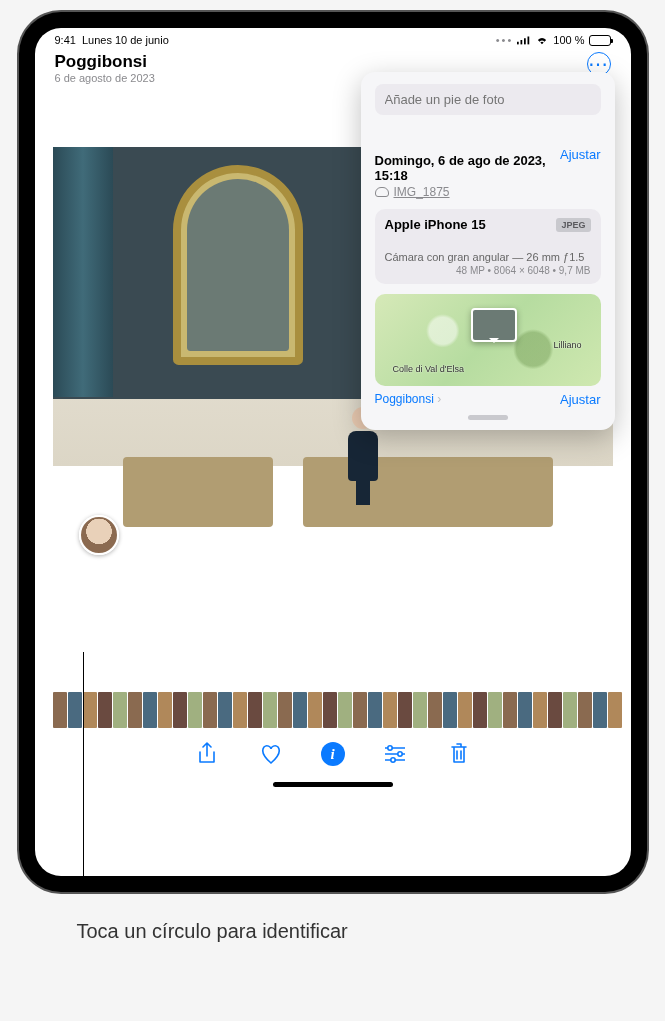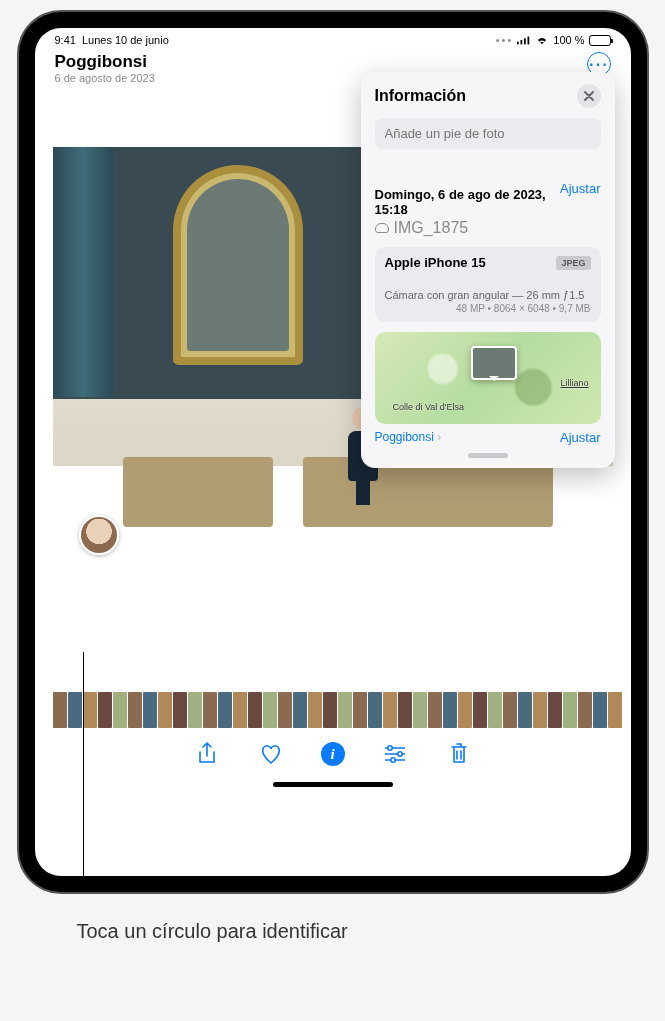--- a/index.html
+++ b/index.html
@@ -75,36 +75,36 @@
     background:#f6f6f8; border-radius:14px; box-shadow:0 8px 28px rgba(0,0,0,.25);
     padding:12px 14px 10px; z-index:10; font-size:12px;
   }
   .popover .hdr { display:flex; justify-content:space-between; align-items:center; margin-bottom:10px; }
   .popover .hdr .title { font-size:16px; font-weight:600; }
   .close-btn { width:24px; height:24px; border-radius:50%; background:#e4e4e8; display:flex; align-items:center; justify-content:center; color:#636366; font-size:14px; }
   .caption-field { width:100%; background:#eceaef; border:none; border-radius:8px; padding:8px 10px; font-size:13px; color:#8a8a8e; margin-bottom:10px; }
   .dt-row { display:flex; justify-content:space-between; align-items:center; }
   .dt-row .dt { font-size:13px; font-weight:600;margin-top:28px; }
   .ajustar { color:#0a7aff; font-size:13px; }
-  .file-row { display:flex; align-items:center; gap:5px; color:#8a8a8e; font-size:16px; margin-top:2px; margin-bottom:10px; }
+  .file-row { display:flex; align-items:center; gap:5px; color:#8a8a8e; font-size:12px; margin-top:2px; margin-bottom:10px;text-decoration:underline; }
   .cloud-icon { width:14px; height:10px; border:1px solid #8a8a8e; border-radius:6px 6px 3px 3px; display:inline-block; }
   .camcard { background:#eceaef; border-radius:10px; padding:8px 10px; }
   .camcard .row1 { display:flex; justify-content:space-between; align-items:center; }
   .camcard .device { font-size:13px; font-weight:600; }
   .badge { background:#c9c9ce; color:#5a5a5e; font-size:9px; font-weight:600; padding:2px 5px; border-radius:3px; }
   .camcard .lens { font-size:11px; color:#666; margin-top:19px; }
   .camcard .specs1 { font-size:10px; color:#8a8a8e; margin-top:2px;text-align:right; }
   .camcard .specs2 { display:flex; justify-content:space-between; font-size:10px; color:#666; border-top:1px solid #ddd; margin-top:6px; padding-top:5px; }
   .mapbox { margin-top:10px; height:92px; border-radius:10px; overflow:hidden; position:relative; background:linear-gradient(135deg,#d6e9b8,#b6dca0,#cfe8b0); }
   .mapbox::before { content:""; position:absolute; inset:0; background:
      radial-gradient(circle at 30% 40%, rgba(255,255,255,.5) 0 8%, transparent 10%),
      radial-gradient(circle at 70% 60%, rgba(120,160,90,.5) 0 10%, transparent 12%); }
   .map-label { position:absolute; font-size:9px; color:#333; text-shadow:0 0 2px #fff; }
   .map-label.l1 { left:18px; bottom:12px; }
-  .map-label.l2 { right:12px; top:46px;text-decoration:underline; }
+  .map-label.l2 { right:19px; top:46px; }
   .map-thumb { position:absolute; top:14px; left:96px; width:46px; height:34px; background:#6b7a74; border:2px solid #fff; border-radius:4px; box-shadow:0 2px 6px rgba(0,0,0,.3); }
   .map-thumb::after{ content:""; position:absolute; left:50%; bottom:-8px; transform:translateX(-50%); border:5px solid transparent; border-top-color:#fff; }
   .map-footer { display:flex; justify-content:space-between; margin-top:6px; font-size:12px; }
   .map-footer .loc-link { color:#0a7aff; }
   .grabber { width:40px; height:5px; background:#c9c9ce; border-radius:3px; margin:8px auto 0; }
 
   
   .thumb-strip { display:flex; gap:1px; padding:0 18px; height:36px; overflow:hidden; margin-top:80px; }
   .thumb { flex:0 0 14px; height:36px; border-radius:1px; }
   .thumb:nth-child(5n+1){background:#8a6a50;}
@@ -173,28 +173,20 @@
         <div class="person">
           <div class="head"></div>
             <div class="body"></div>
             <div class="legs"></div>
         </div>
         <div class="face-circle"></div>
       </div>
     </div>
 
     <div class="popover">
-      <div class="hdr">
-        <span class="title">Información</span>
-        <span class="close-btn">
-          <svg width="10" height="10" viewBox="0 0 10 10">
-              <path d="M1 1 L9 9 M9 1 L1 9" stroke="#636366" stroke-width="1.8" stroke-linecap="round"></path>
-            </svg>
-        </span>
-      </div>
       <input class="caption-field" placeholder="Añade un pie de foto" style="">
       <div class="dt-row">
         <span class="dt">Domingo, 6 de ago de 2023, 15:18</span>
         <span class="ajustar">Ajustar</span>
       </div>
       <div class="file-row">
         <span class="cloud-icon"></span>
         <span>IMG_1875</span>
       </div>
       <div class="camcard">

